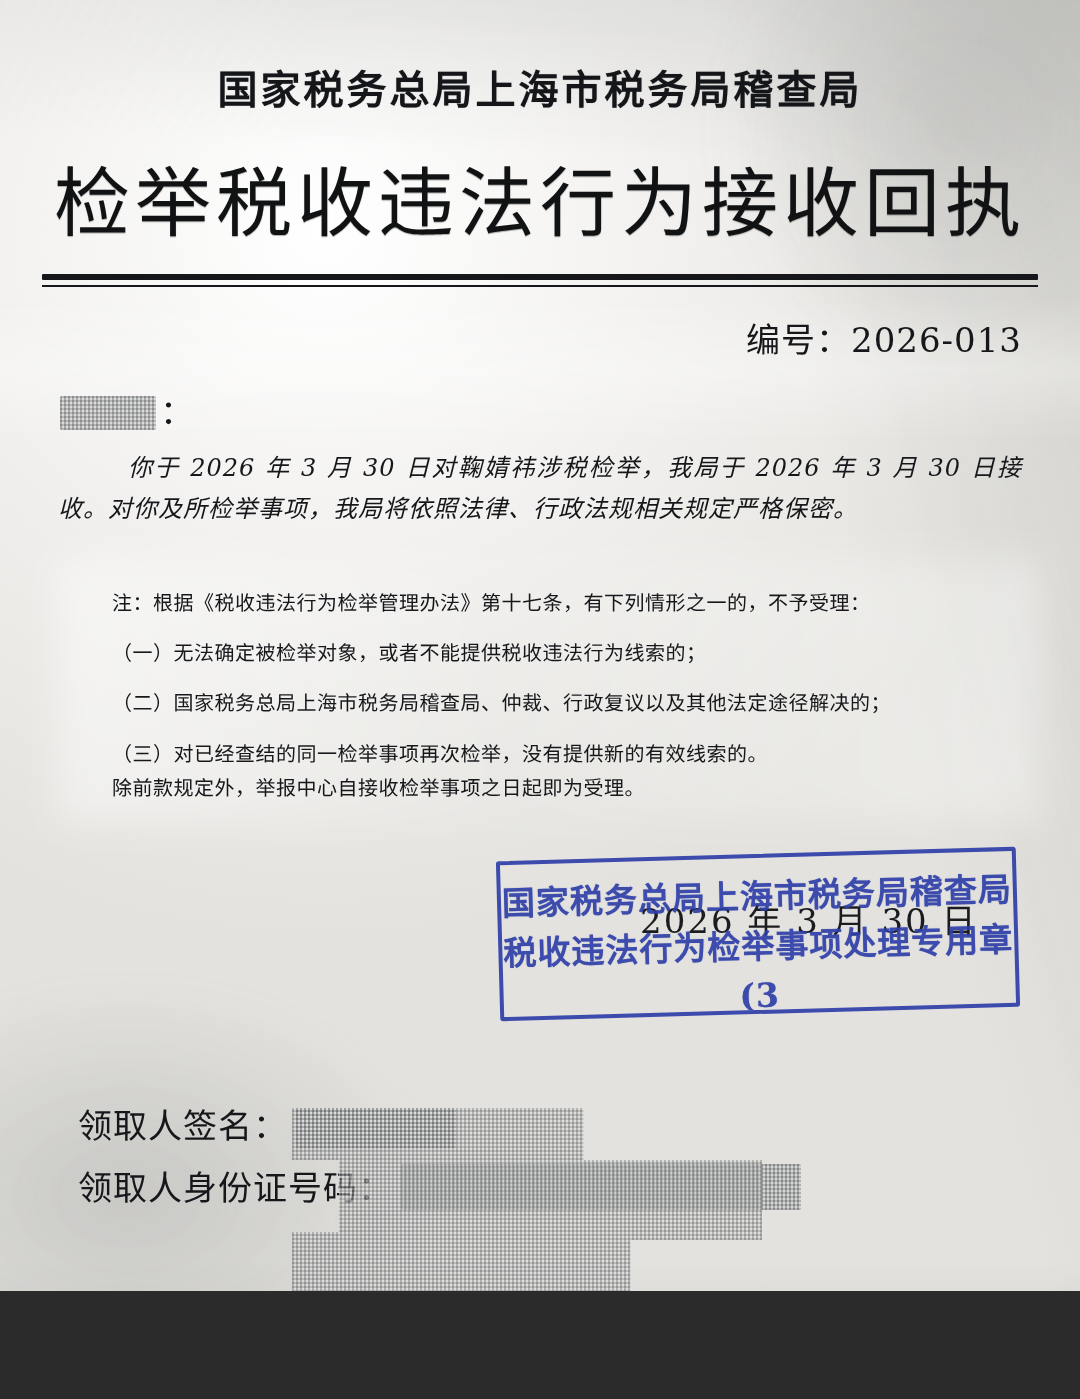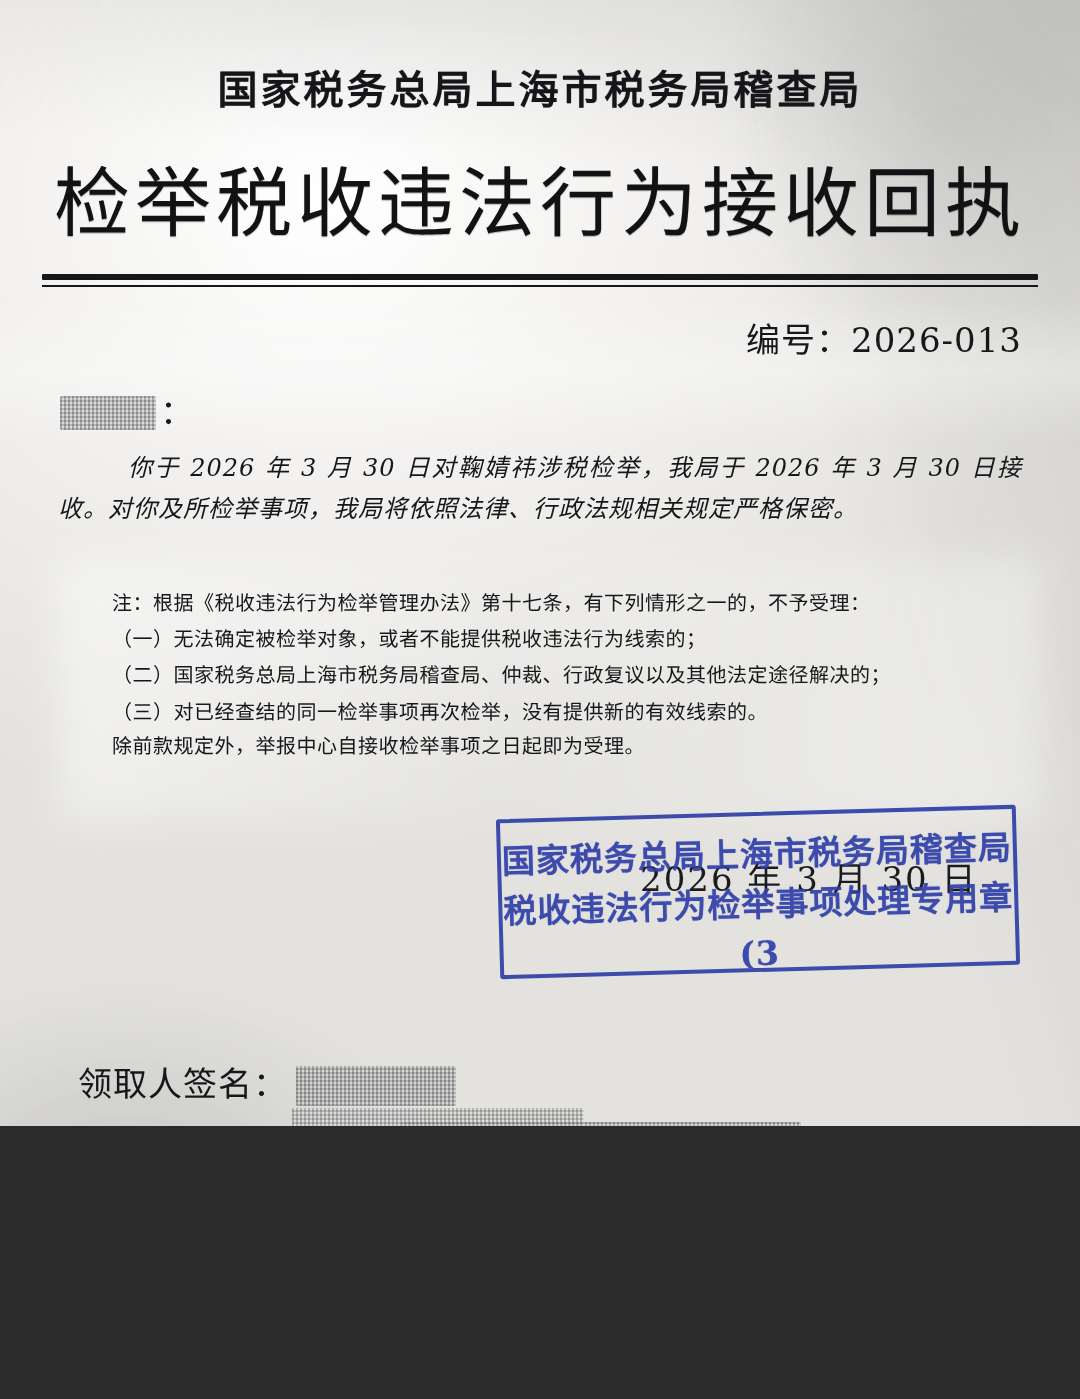--- a/index.html
+++ b/index.html
@@ -3,21 +3,21 @@
 <meta charset="utf-8">
 <style>
   html, body {
     margin: 0;
     padding: 0;
     background: #2b2b2b;
   }
   #page {
     position: relative;
     width: 1080px;
-    height: 1126px;
+    height: 1291px;
     overflow: hidden;
     background:
       radial-gradient(ellipse 70% 55% at 30% 18%, #ffffff 0%, #f2f1ef 45%, #e3e2de 100%),
       linear-gradient(160deg, #f6f5f3 0%, #e9e8e4 40%, #dedcd7 70%, #e6e4df 100%);
     font-family: "DejaVu Serif", "Liberation Serif", serif;
     color: #15171a;
   }
   
   .crease {
     position: absolute;
@@ -139,21 +139,21 @@
   }
 
   .note-block {
     margin: 56px 52px 0 56px;
     font-size: 20px;
     line-height: 1.62;
     letter-spacing: .5px;
     text-align: justify;
   }
   .note-lead { text-indent: 56px; }
-  .note-item { text-indent: 56px; margin-top: 4px; }
+  .note-item { text-indent: 56px; margin-top: 18px; }
   .note-tail { text-indent: 56px; margin-top: 2px; }
 
   
   .stamp-area {
     position: relative;
     height: 220px;
     margin-top: 36px;
   }
   .sign-date {
     position: absolute;

